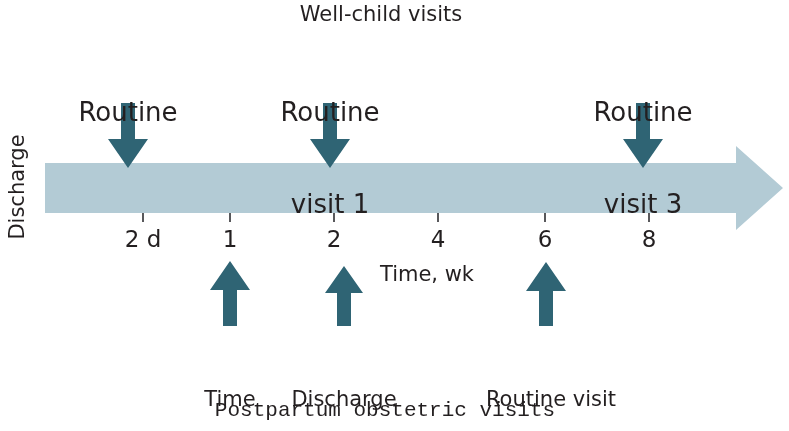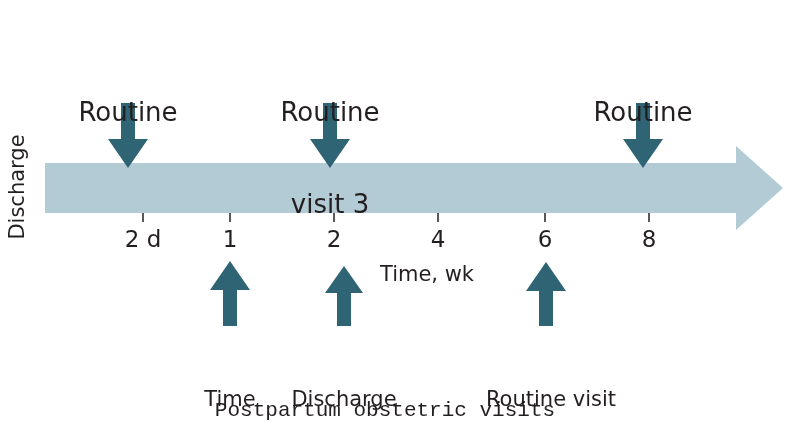--- a/index.html
+++ b/index.html
@@ -94,34 +94,36 @@
 
     <g fill="#2f6474">
       <polygon points="230,261 250,290 237,290 237,326 223,326 223,290 210,290"></polygon>
       <polygon points="344,266 363,293 351,293 351,326 337,326 337,293 325,293"></polygon>
       <polygon points="546,262 566,291 553,291 553,326 539,326 539,291 526,291"></polygon>
     </g>
   </svg>
 
   <div class="txt" id="discharge-label">Discharge</div>
 
+  <div class="txt ctr" id="title-wellchild">Well-child visits</div>
 
   <div class="txt ctr" id="title-postpartum">Postpartum obstetric visits</div>
 
   <div class="txt ctr" id="axis-title">Time, wk</div>
 
   <div class="txt ctr top-label" style="left:128px">
     <div>Routine</div>
   </div>
   <div class="txt ctr top-label" style="left:330px">
     <div>Routine</div>
-    <div>visit 3</div>
+    <div>visit 1</div>
   </div>
   <div class="txt ctr top-label" style="left:643px">
     <div>Routine</div>
+    <div>visit 3</div>
   </div>
 
   <div class="txt ctr tick-num" style="left:143px">2 d</div>
   <div class="txt ctr tick-num" style="left:230px">1</div>
   <div class="txt ctr tick-num" style="left:334px">2</div>
   <div class="txt ctr tick-num" style="left:438px">4</div>
   <div class="txt ctr tick-num" style="left:545px">6</div>
   <div class="txt ctr tick-num" style="left:649px">8</div>
 
   <div class="txt ctr bottom-label" style="left:230px; top:337px">

